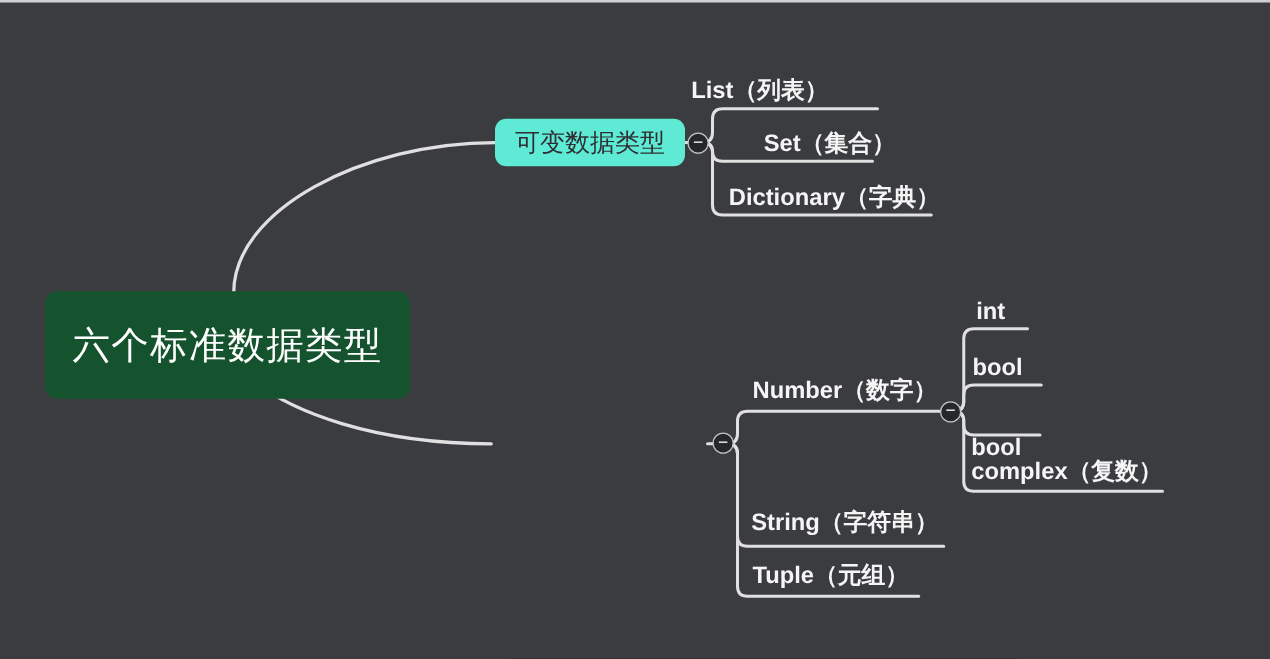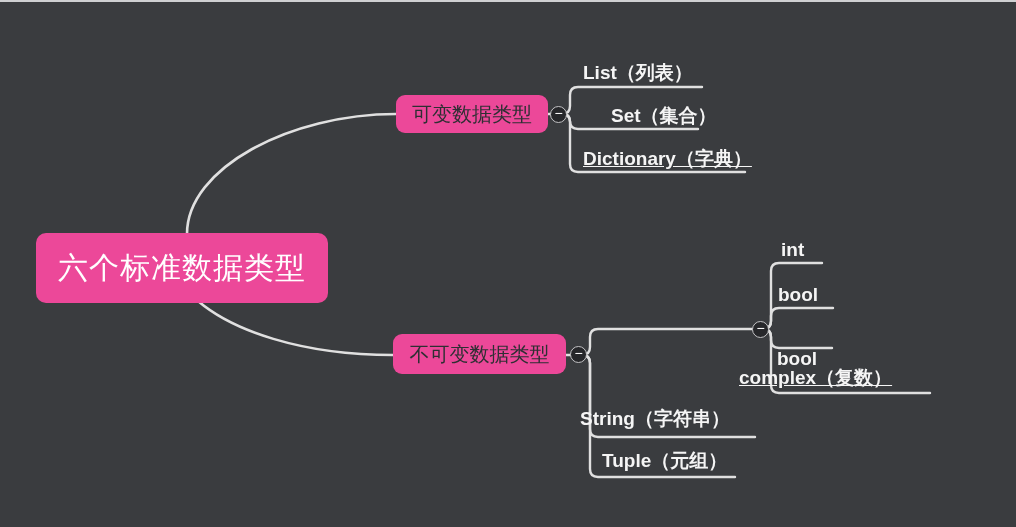--- a/index.html
+++ b/index.html
@@ -39,29 +39,29 @@
     box-sizing: border-box;
     display: flex;
     align-items: center;
     justify-content: center;
     white-space: nowrap;
     z-index: 2;
     cursor: default;
   }
   .root-node {
     left: 36px; top: 233px;
-    width: 292px; height: 70px;
-    background: #ec4899;
+    width: 292px; height: 86px;
+    background: #14532d;
     border-radius: 10px;
     color: #ffffff;
     font-size: 30px;
     letter-spacing: 1px;
   }
   .branch-box {
-    background: #ec4899;
+    background: #5eead4;
     border-radius: 9px;
     color: #2e2f33;
     font-size: 20px;
   }
   .branch-mutable {
     left: 396px; top: 95px;
     width: 152px; height: 38px;
   }
   .branch-immutable {
     left: 393px; top: 334px;
@@ -69,29 +69,29 @@
   }
   .leaf {
     position: absolute;
     color: #f5f5f5;
     font-size: 19px;
     font-weight: 600;
     line-height: 21px;
     white-space: nowrap;
     z-index: 2;
   }
-  .leaf-list       { left: 583px; top: 62px; }
+  .leaf-list       { left: 553px; top: 62px; }
   .leaf-set        { left: 583px; top: 105px; margin-left: 28px; }
-  .leaf-dictionary { left: 583px; top: 148px; text-decoration: underline; }
+  .leaf-dictionary { left: 583px; top: 148px; }
   .leaf-number     { left: 602px; top: 302px; }
   .leaf-int        { left: 781px; top: 239px; text-align: right; }
   .leaf-float      { left: 778px; top: 284px; }
   .leaf-bool       { left: 777px; top: 324px; margin-top: 24px; }
-  .leaf-complex    { left: 739px; top: 367px; text-decoration: underline; }
-  .leaf-string     { left: 580px; top: 408px; }
+  .leaf-complex    { left: 777px; top: 367px; }
+  .leaf-string     { left: 601px; top: 408px; }
   .leaf-tuple      { left: 602px; top: 450px; }
   .collapse-btn {
     position: absolute;
     width: 17px; height: 17px;
     border-radius: 50%;
     background: #26272a;
     border: 1px solid #c4c4c6;
     box-sizing: border-box;
     color: #ffffff;
     font-size: 14px;
@@ -129,26 +129,26 @@
 
     <path class="elbow" d="M 761 329 L 763 329 Q 771 329 771 321 L 771 271 Q 771 263 779 263 L 822 263"></path>
     <path class="elbow" d="M 761 329 L 763 329 Q 771 329 771 321 L 771 316 Q 771 308 779 308 L 833 308"></path>
     <path class="elbow" d="M 761 329 L 763 329 Q 771 329 771 337 L 771 340 Q 771 348 779 348 L 832 348"></path>
     <path class="elbow" d="M 761 329 L 763 329 Q 771 329 771 337 L 771 385 Q 771 393 779 393 L 930 393"></path>
   </svg>
 
   <div class="node root-node">六个标准数据类型</div>
 
   <div class="node branch-box branch-mutable">可变数据类型</div>
-  <div class="node branch-box branch-immutable">不可变数据类型</div>
 
   <div class="leaf leaf-list">List（列表）</div>
   <div class="leaf leaf-set">Set（集合）</div>
   <div class="leaf leaf-dictionary">Dictionary（字典）</div>
 
+  <div class="leaf leaf-number">Number（数字）</div>
   <div class="leaf leaf-string">String（字符串）</div>
   <div class="leaf leaf-tuple">Tuple（元组）</div>
 
   <div class="leaf leaf-int">int</div>
   <div class="leaf leaf-float">bool</div>
   <div class="leaf leaf-bool">bool</div>
   <div class="leaf leaf-complex">complex（复数）</div>
 
   <div class="collapse-btn btn-mutable">−</div>
   <div class="collapse-btn btn-immutable">−</div>

